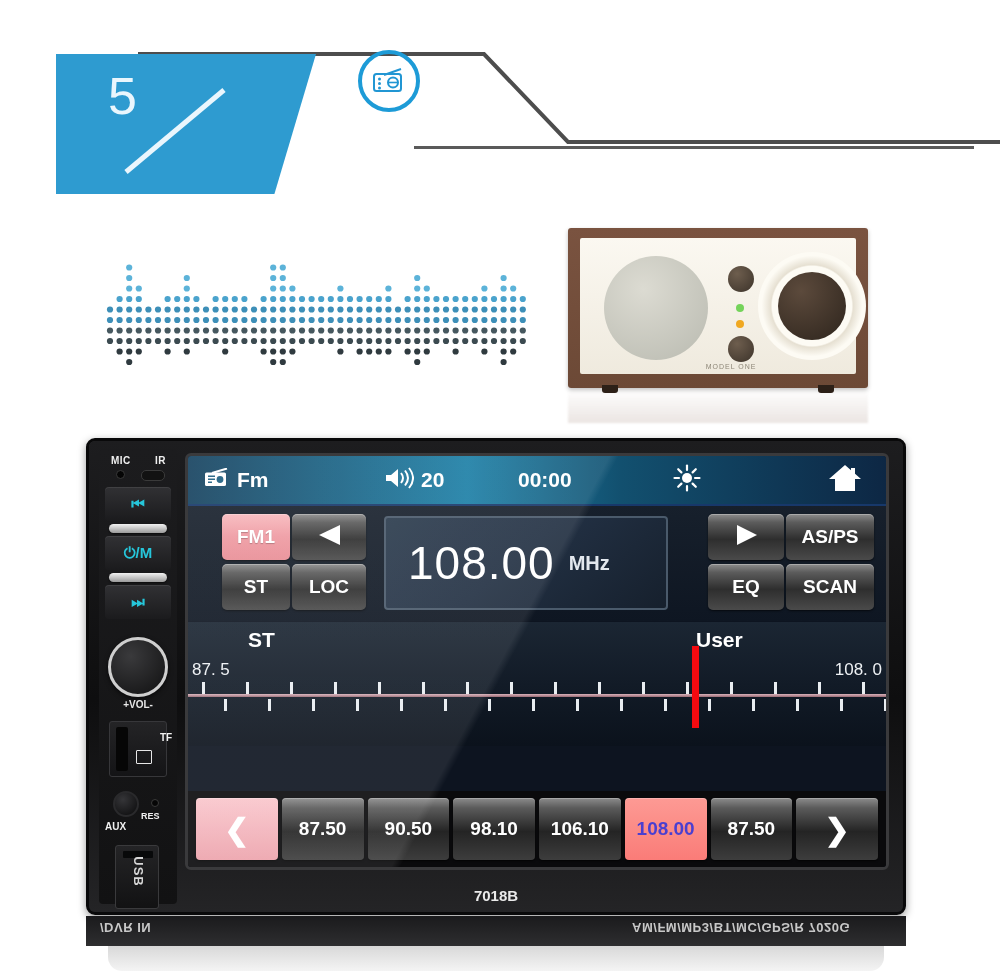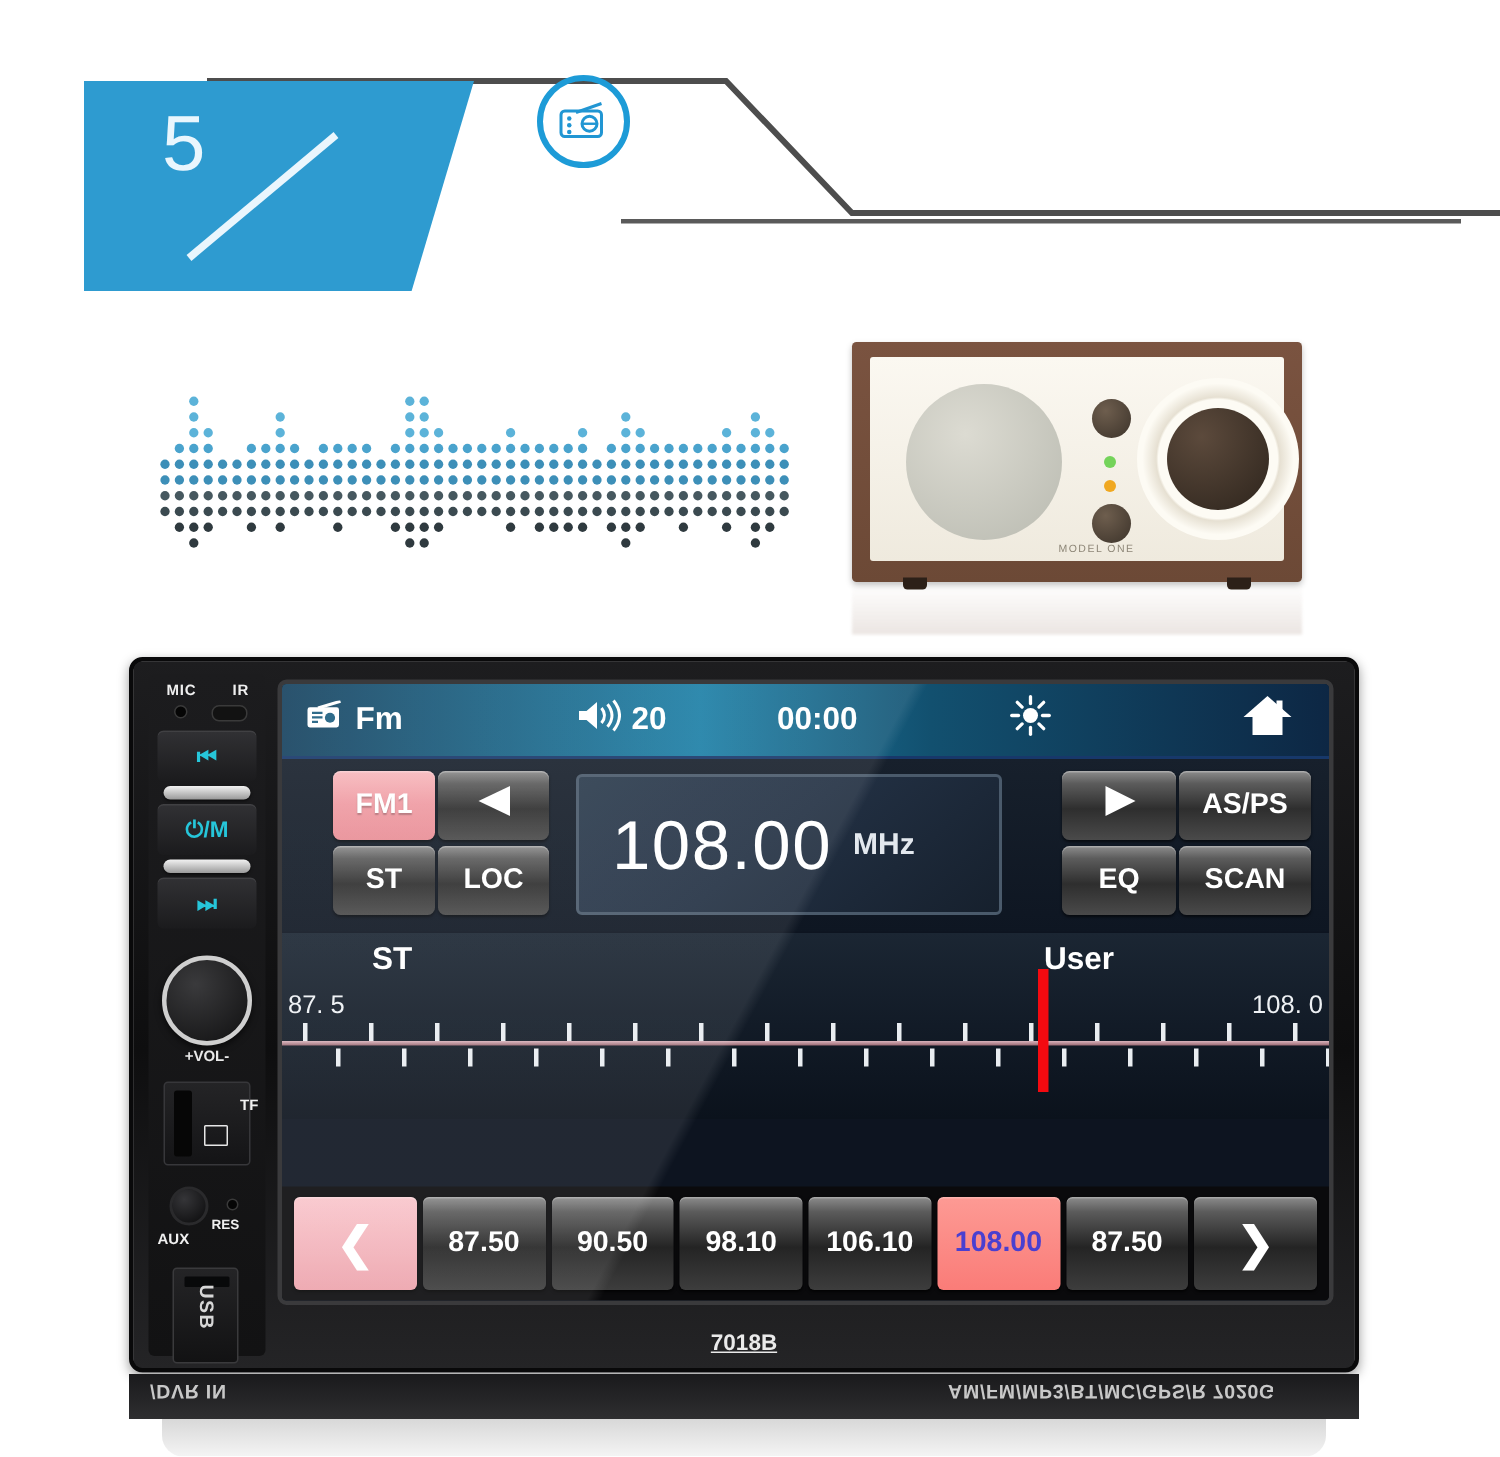--- a/index.html
+++ b/index.html
@@ -128,21 +128,21 @@
   .presets{position:absolute;left:0;bottom:0;width:100%;height:76px;background:#0a0a0c;
            display:flex;align-items:center;padding:0 8px;box-sizing:border-box;gap:4px;}
   .pbtn{flex:1;height:62px;border-radius:4px;display:flex;align-items:center;justify-content:center;
         color:#fff;font-size:19px;font-weight:bold;
         background:linear-gradient(180deg,#8c8c8c 0%,#5b5b5b 16%,#242424 54%,#3d3d3d 100%);
         box-shadow:inset 0 1px 0 rgba(255,255,255,.25),0 1px 2px rgba(0,0,0,.7);}
   .pbtn.pinklight{background:linear-gradient(180deg,#f9c6cc,#eda3ac);color:#fff;}
   .pbtn.pinkactive{background:linear-gradient(180deg,#fd8d87,#f9736d);color:#4a3fd0;}
   .pbtn.arrow{font-size:30px;}
 
-  .model{position:absolute;left:0;bottom:8px;width:100%;text-align:center;color:#eaeaea;font-size:15px;font-weight:bold;text-decoration:underline;}
+  .model{position:absolute;left:0;bottom:8px;width:100%;text-align:center;color:#eaeaea;font-size:15px;font-weight:bold;}
 
   .unit-refl{position:absolute;left:86px;top:916px;width:820px;height:55px;overflow:hidden;}
   .refl-bar{position:absolute;left:0;top:0;width:820px;height:30px;
             background:linear-gradient(180deg,#1a1a1c,#2e2e30);}
   .refl-txt{position:absolute;top:4px;color:#c8c8c8;font-size:13px;font-weight:bold;transform:scaleY(-1);letter-spacing:.5px;}
   .refl-glow{position:absolute;left:22px;top:30px;width:776px;height:25px;border-radius:0 0 14px 14px;
              background:linear-gradient(180deg,#d8d8d8,#f4f4f4);}
 </style>
 </head>
 <body>

